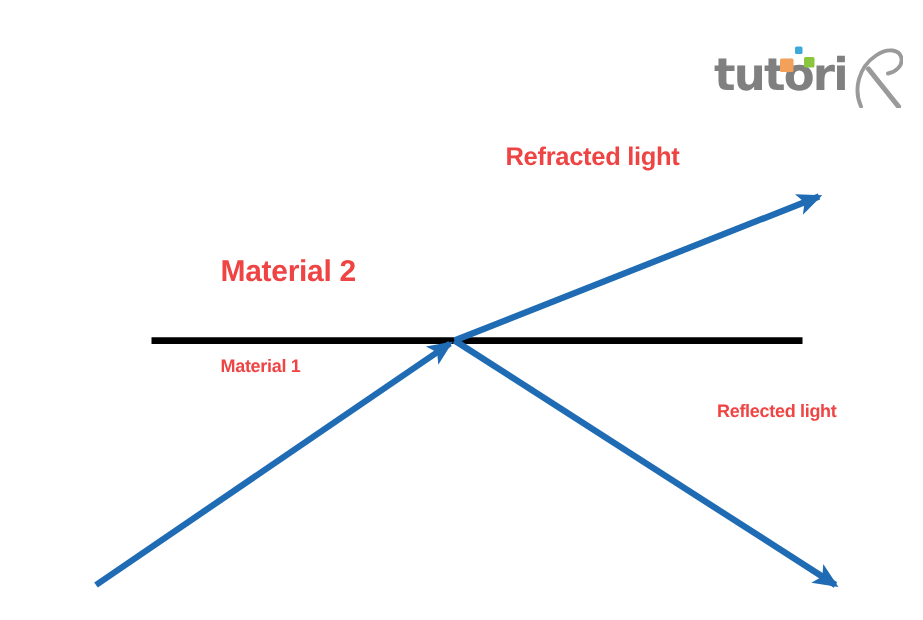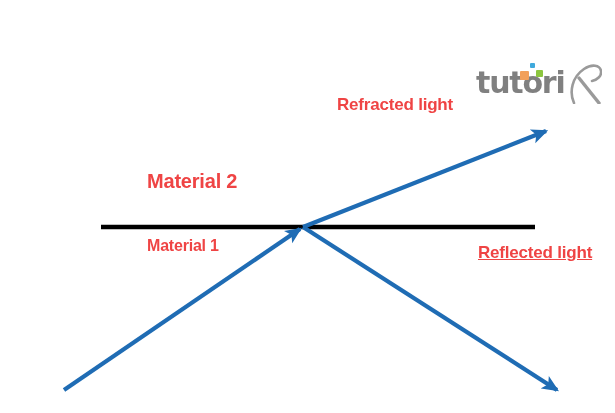--- a/index.html
+++ b/index.html
@@ -29,32 +29,31 @@
     position: absolute;
     font-family: "Liberation Sans", sans-serif;
     font-weight: bold;
     color: #ef4444;
     white-space: nowrap;
     letter-spacing: -0.2px;
     line-height: 1;
   }
   #label-refracted { left: 337px; top: 96px; font-size: 17px; }
   #label-material2 { left: 147px; top: 171px; font-size: 20px; }
-  #label-material1 { left: 147px; top: 238px; font-size: 16px; }
+  #label-material1 { left: 147px; top: 238px; font-size: 12px; }
   #label-incidence { left: 12px; top: 256px; font-size: 17px; }
-  #label-reflected { left: 478px; top: 244px; font-size: 17px; text-decoration: underline; }
+  #label-reflected { left: 478px; top: 268px; font-size: 12px; }
 
   
   #logo {
     position: absolute;
     left: 476px;
     top: 30px;
     width: 124px;
     height: 44px;
-    margin-top: 32px;
   }
   #logo-wordmark {
     position: absolute;
     left: 0;
     top: 6px;
     font-family: "DejaVu Sans", sans-serif;
     font-weight: bold;
     font-size: 30px;
     letter-spacing: -1.2px;
     line-height: 1;

